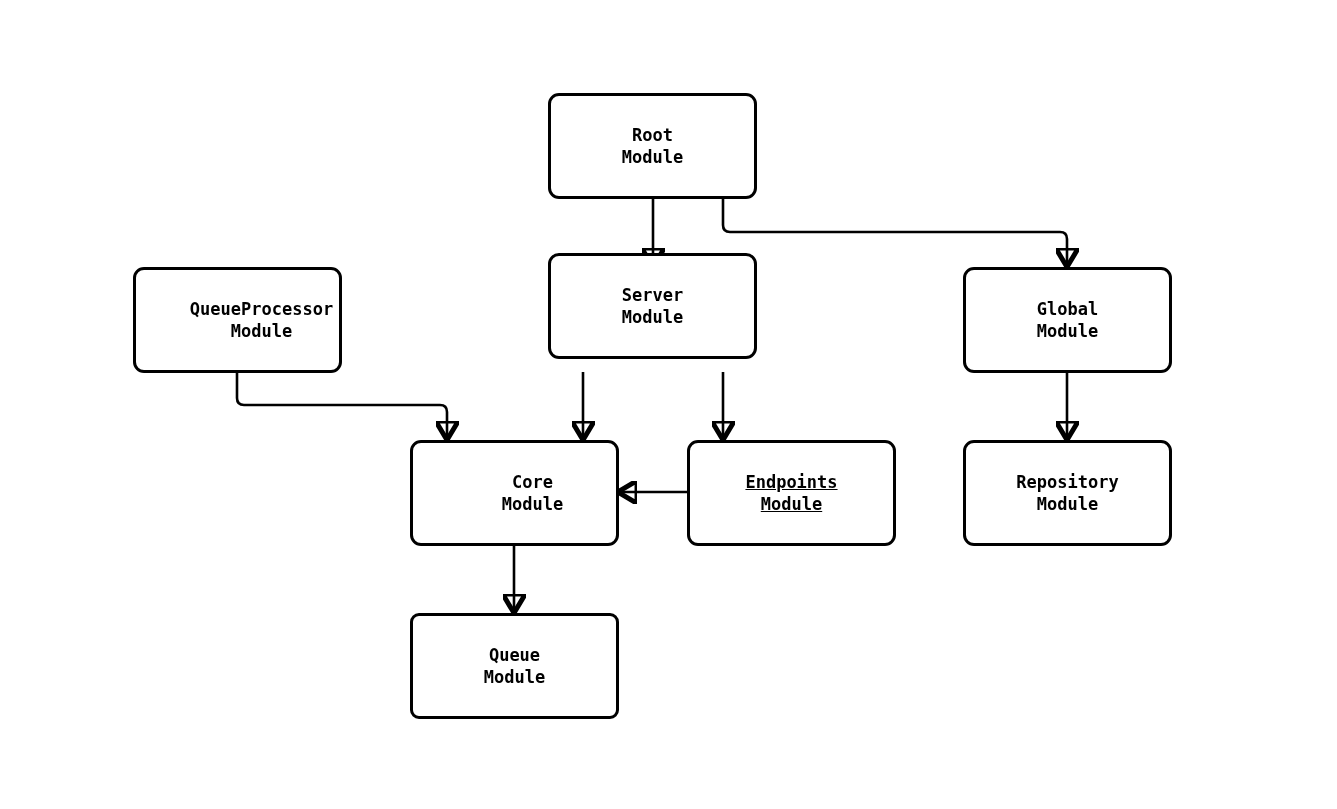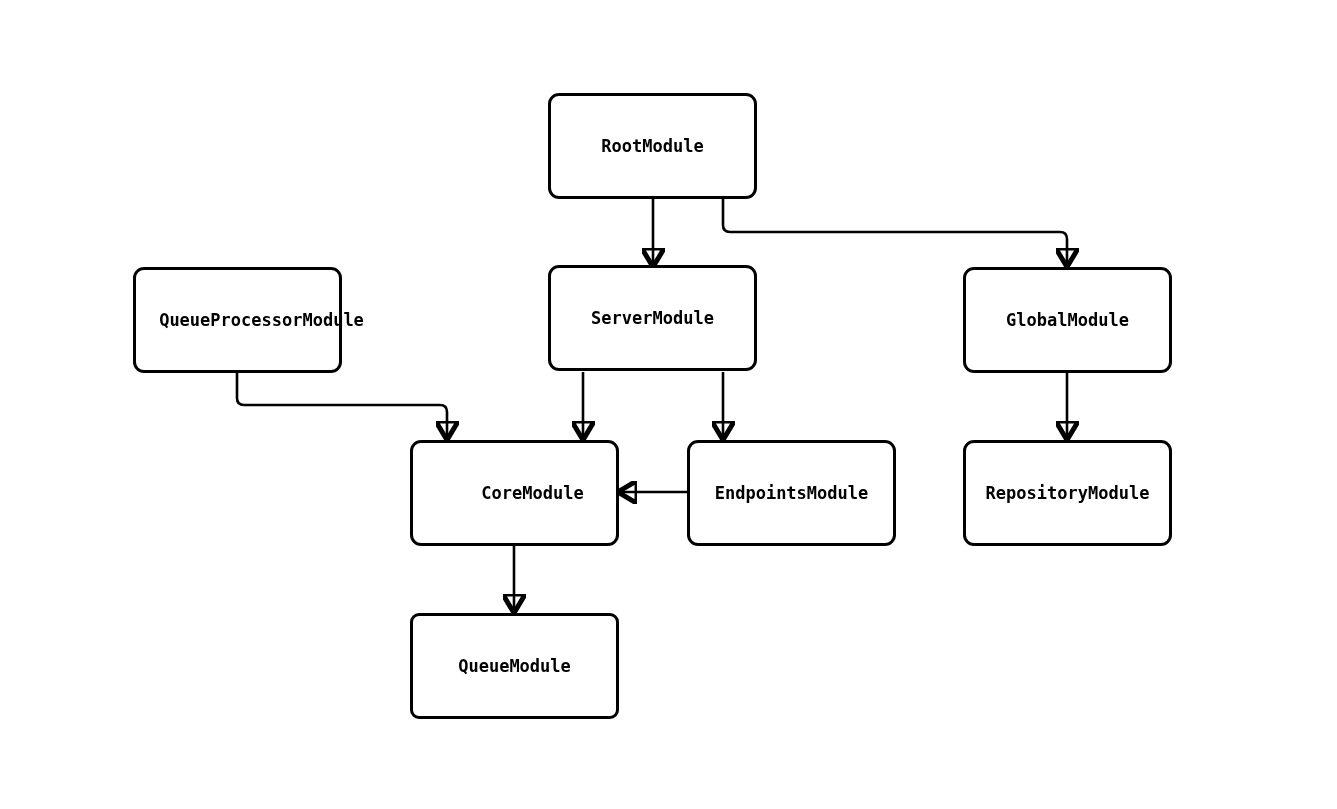--- a/index.html
+++ b/index.html
@@ -29,36 +29,36 @@
   }
   .node {
     position: absolute;
     width: 209px;
     height: 106px;
     box-sizing: border-box;
     background: #ffffff;
     border: 3px solid #000000;
     border-radius: 11px;
     display: flex;
-    flex-direction: row;
+    flex-direction: column;
     align-items: center;
     justify-content: center;
     font-family: "DejaVu Sans Mono", "Liberation Mono", monospace;
     font-weight: bold;
     font-size: 17px;
     line-height: 22px;
     color: #000000;
     text-align: center;
   }
   .node-root         { left: 548px; top:  93px; }
   .node-queueproc    { left: 133px; top: 267px; padding-left: 48px; }
-  .node-server       { left: 548px; top: 265px; }
+  .node-server       { left: 548px; top: 253px; }
   .node-global       { left: 963px; top: 267px; }
   .node-core         { left: 410px; top: 440px; padding-left: 36px; }
-  .node-endpoints    { left: 687px; top: 440px; }
+  .node-endpoints    { left: 687px; top: 440px; text-decoration: underline; }
   .node-repository   { left: 963px; top: 440px; }
   .node-queue        { left: 410px; top: 613px; border-radius: 9px; }
 </style>
 </head>
 <body>
 
 <div class="canvas">
 
   <svg class="edges-layer" width="1337" height="809" viewBox="0 0 1337 809" xmlns="http://www.w3.org/2000/svg">
     <defs>

